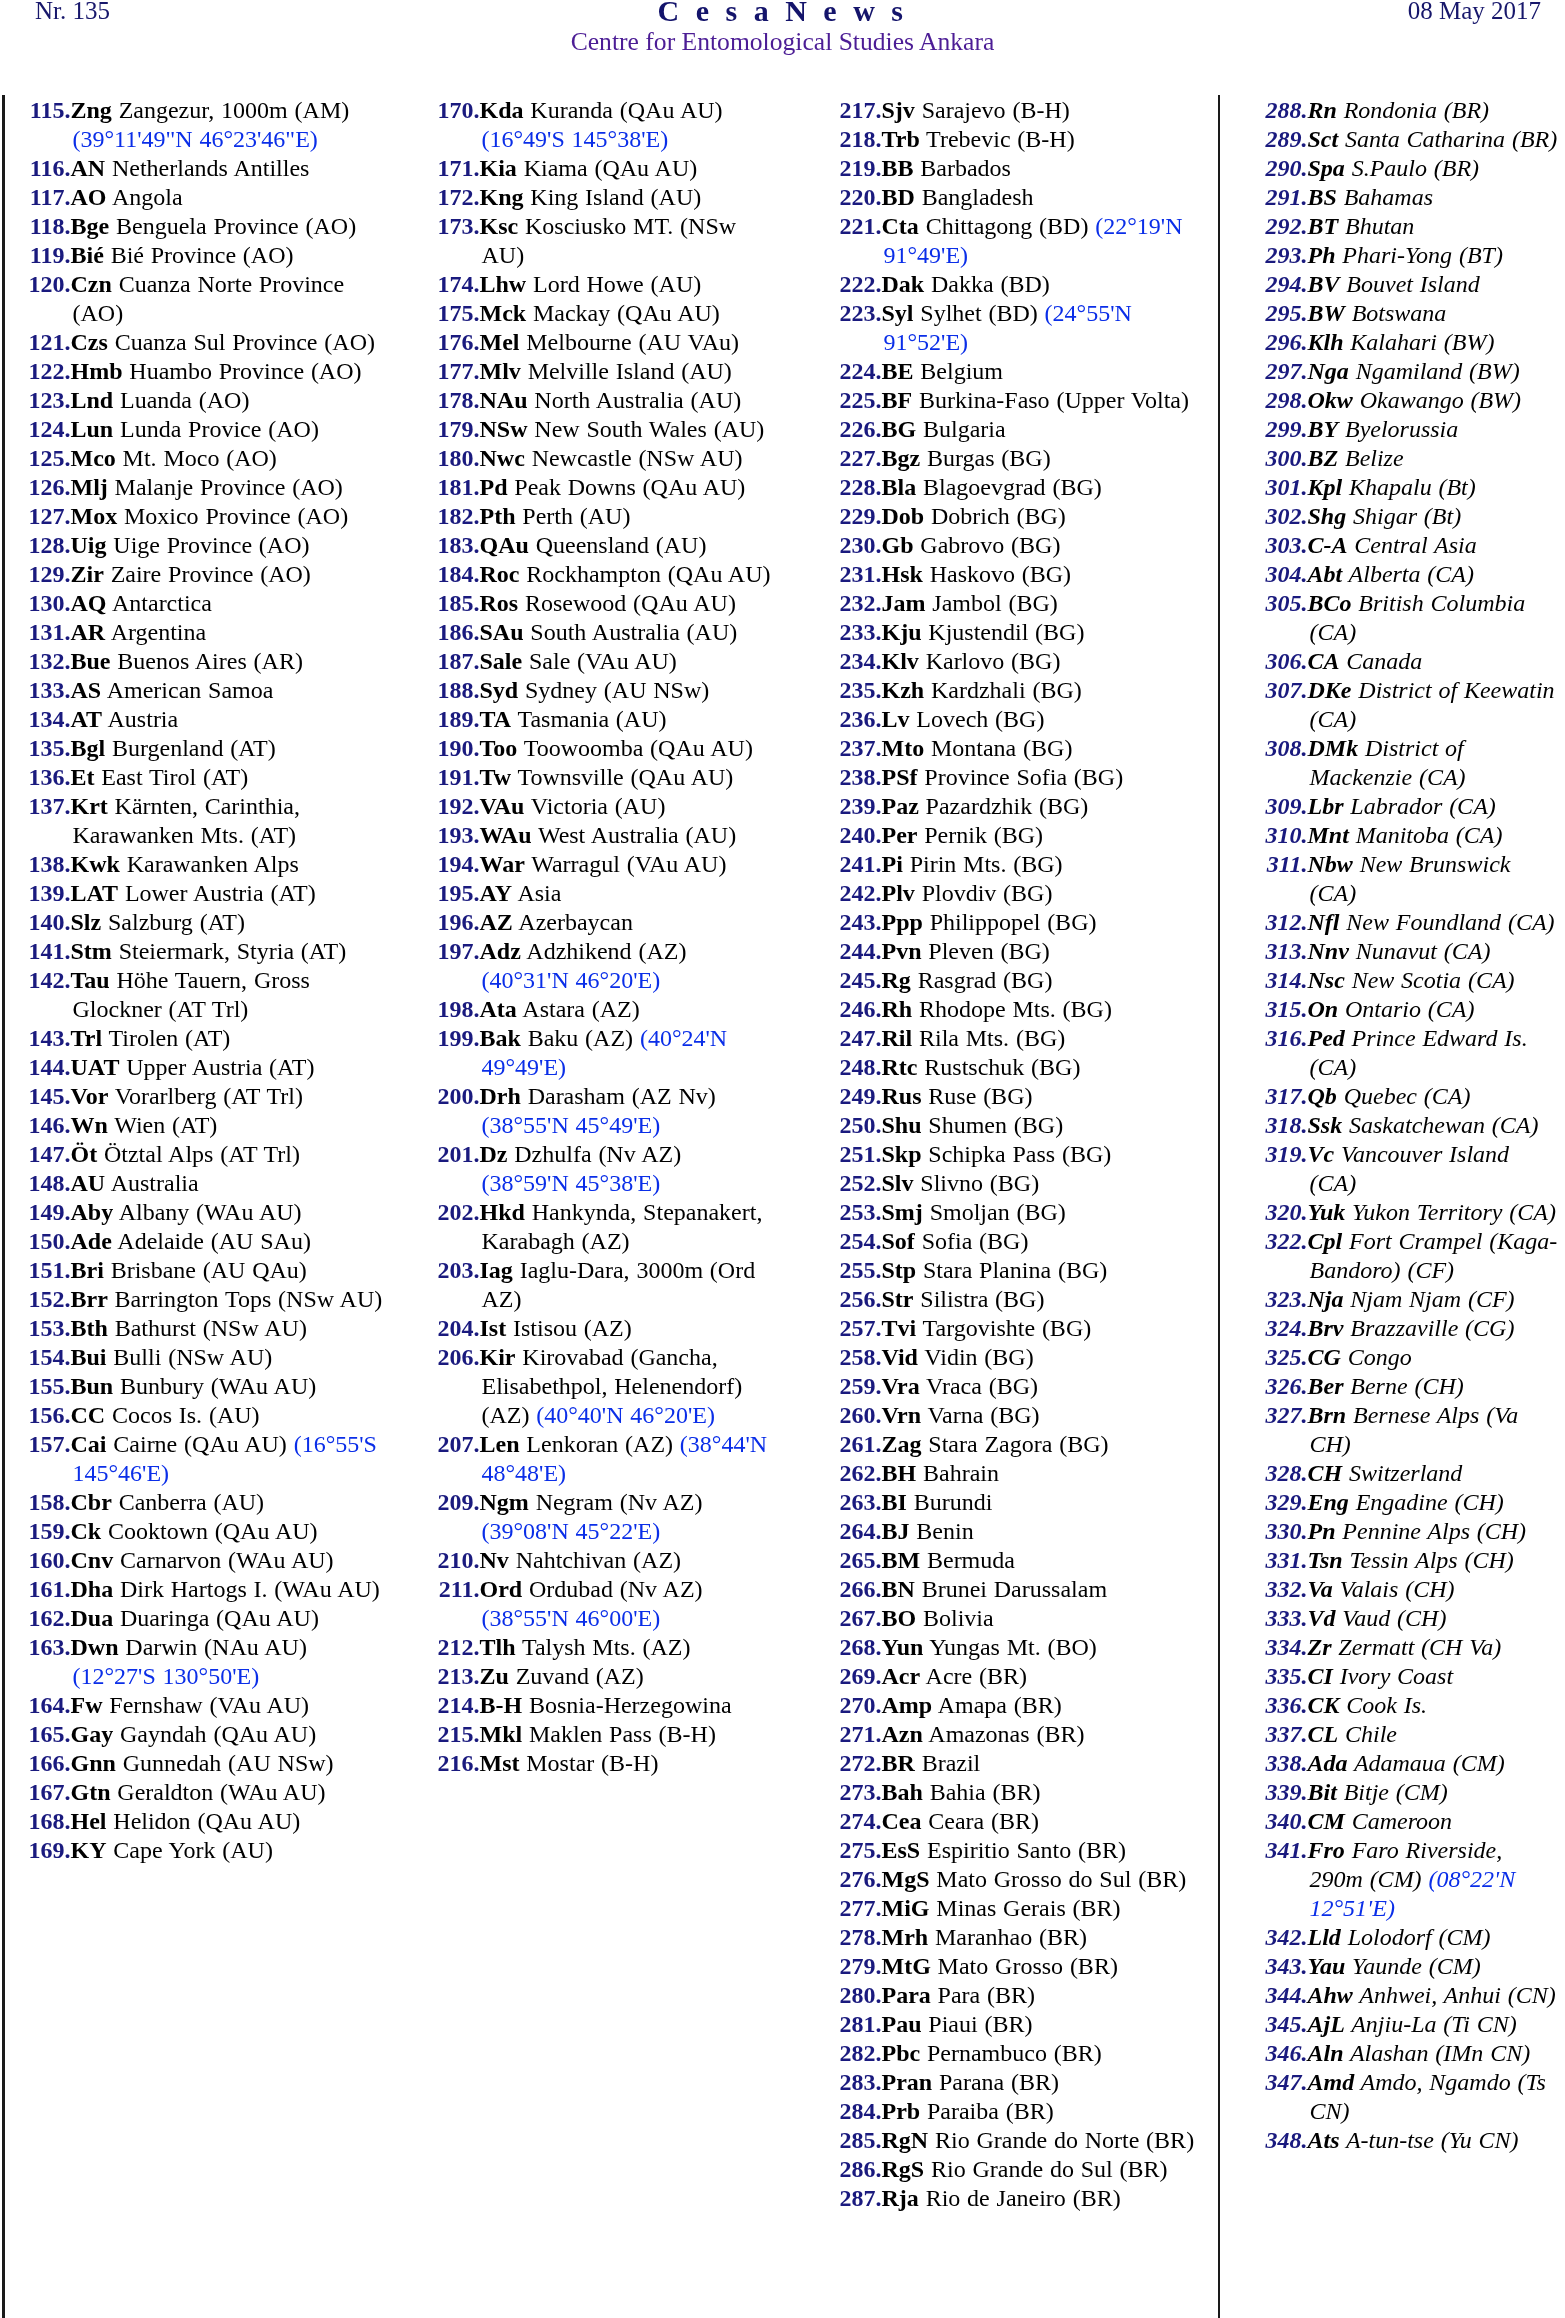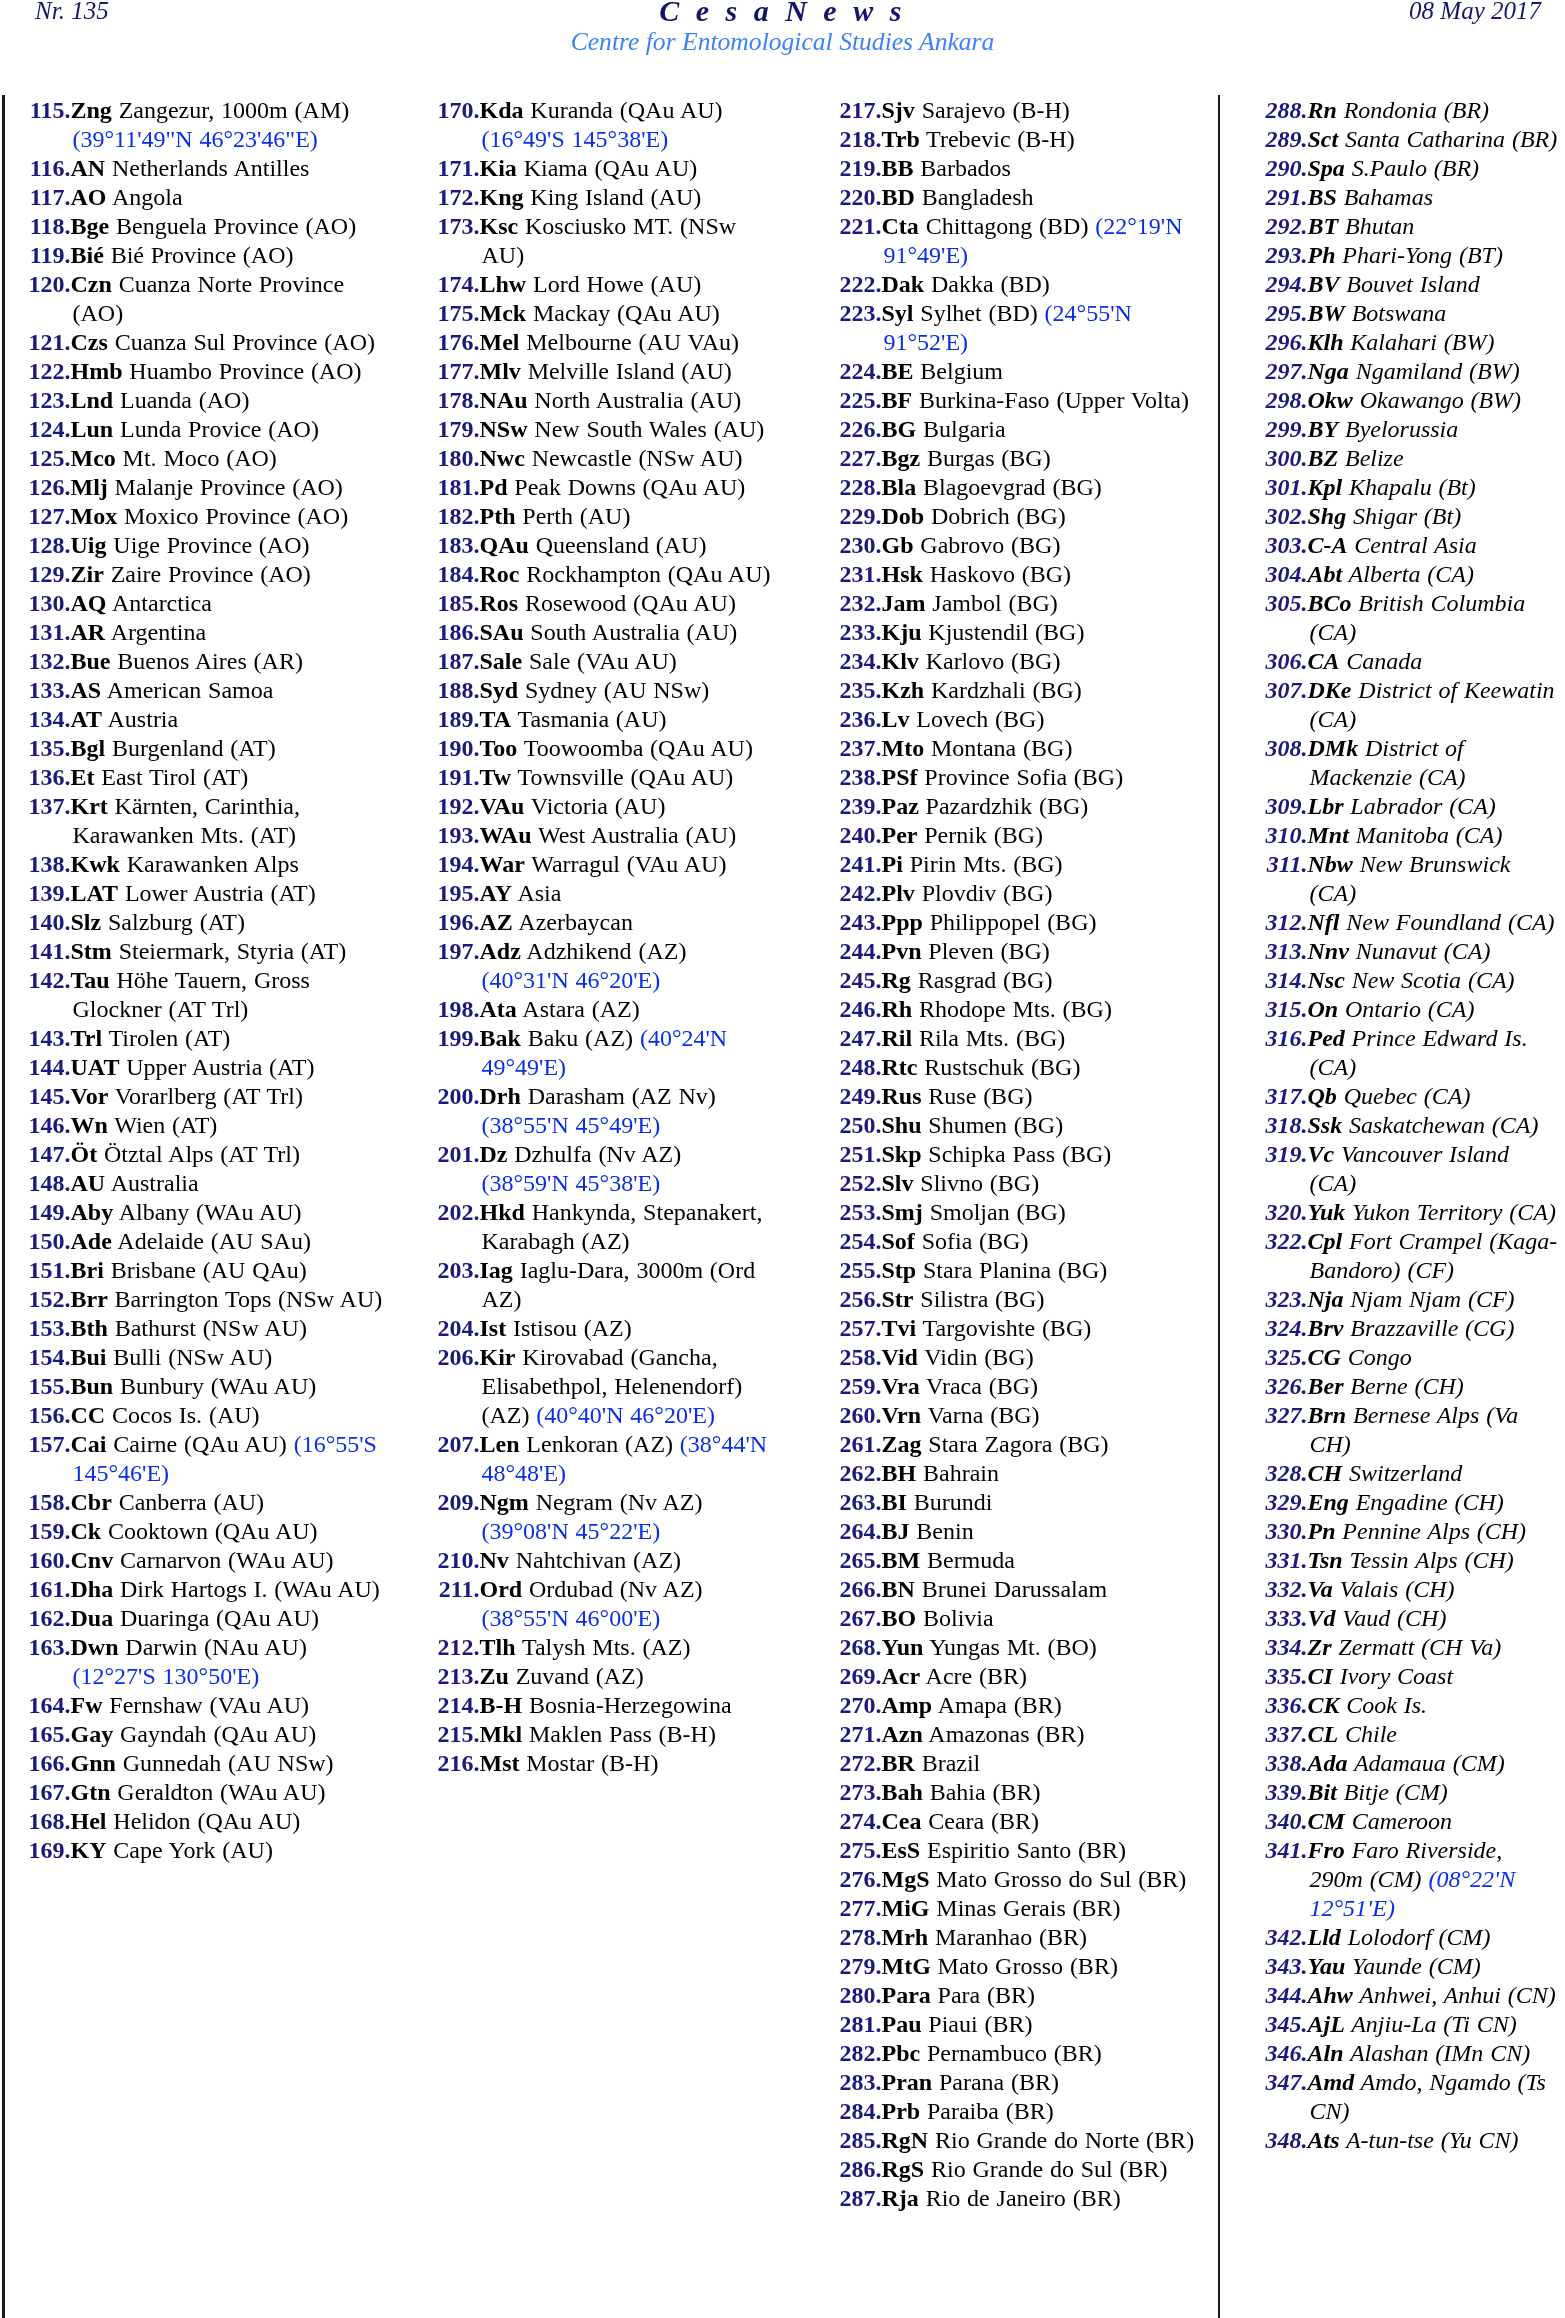--- a/index.html
+++ b/index.html
@@ -4,30 +4,30 @@
 <style>
   html,body { margin:0; padding:0; }
   body {
     width:1565px; height:2319px; overflow:hidden;
     background:#ffffff;
     font-family:"Liberation Serif","DejaVu Serif",serif;
   }
   .page { position:relative; width:1565px; height:2319px; }
 
   
-  .header { position:relative; height:96px;font-style:italic; }
+  .header { position:relative; height:96px; }
   .nr   { position:absolute; left:35px;  top:-3px; font-size:25px; color:#17176b; }
   .date { position:absolute; right:24px; top:-3px; font-size:25px; color:#17176b; }
   .title {
     position:absolute; left:0; right:0; top:-6px; text-align:center;
     font-size:30px; font-weight:bold; letter-spacing:4.5px; color:#14146b;
   }
   .subtitle {
     position:absolute; left:0; right:0; top:27px; text-align:center;
-    font-size:25.6px; color:#3b82f6;
+    font-size:25.6px; color:#4c1d95;
   }
 
   
   .vline { position:absolute; top:95px; height:2224px; width:2.3px; background:#1a1a1a; }
   .vline.left  { left:2.3px; }
   .vline.inner { left:1218px; }
 
   
   .cols { display:flex; padding-left:16.5px; align-items:flex-start; }
   .col  { flex:none; }

